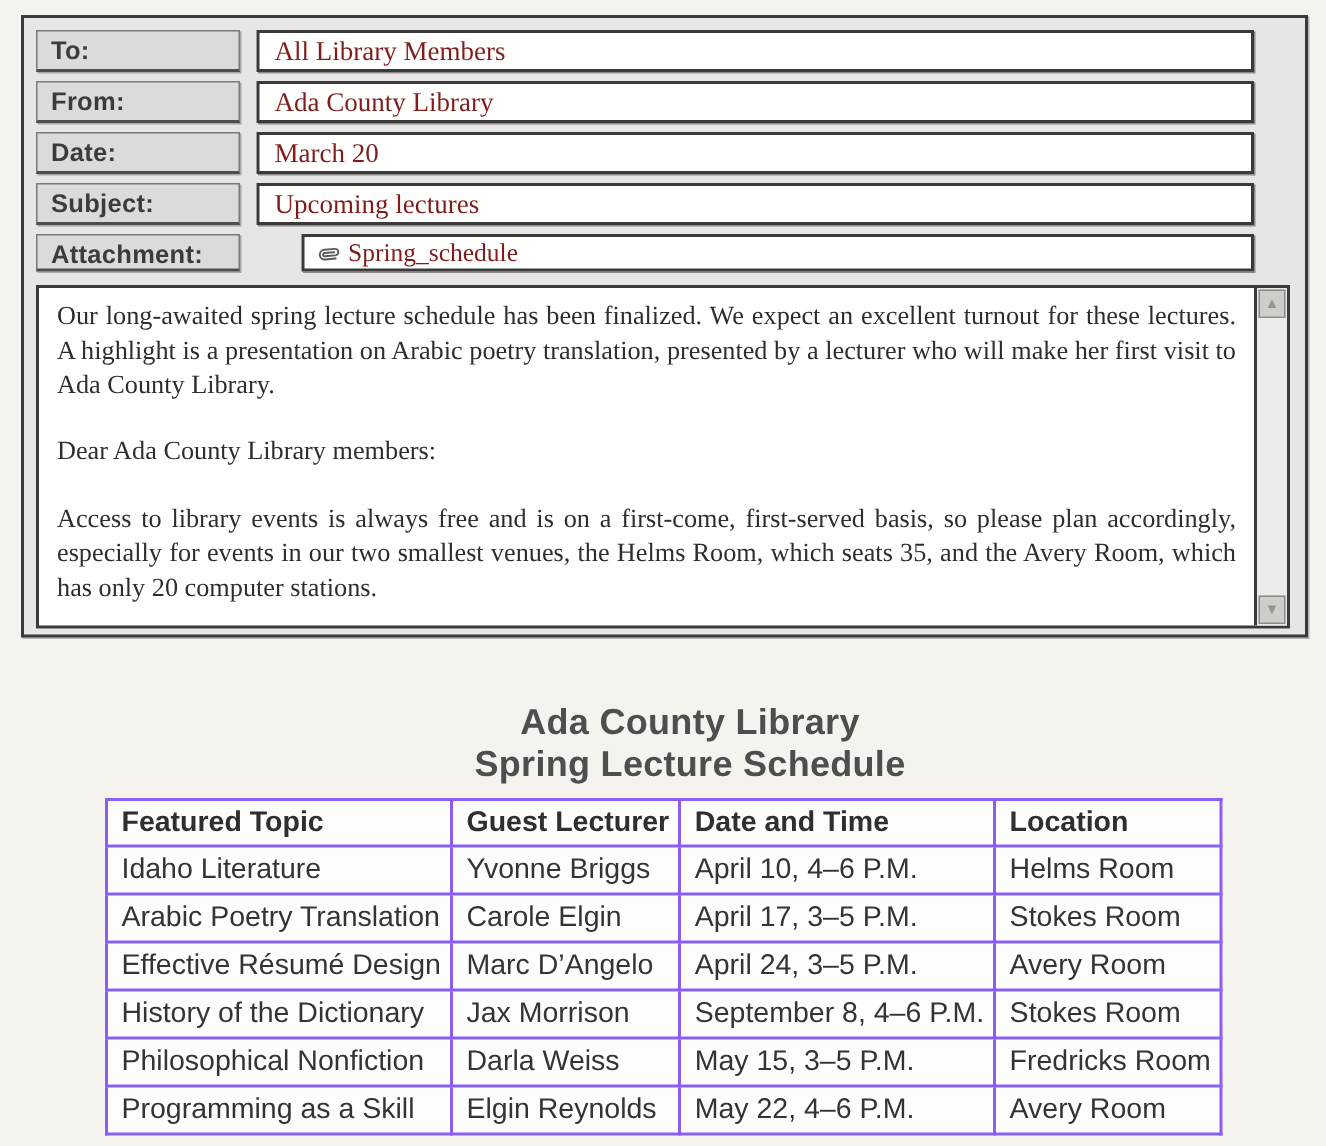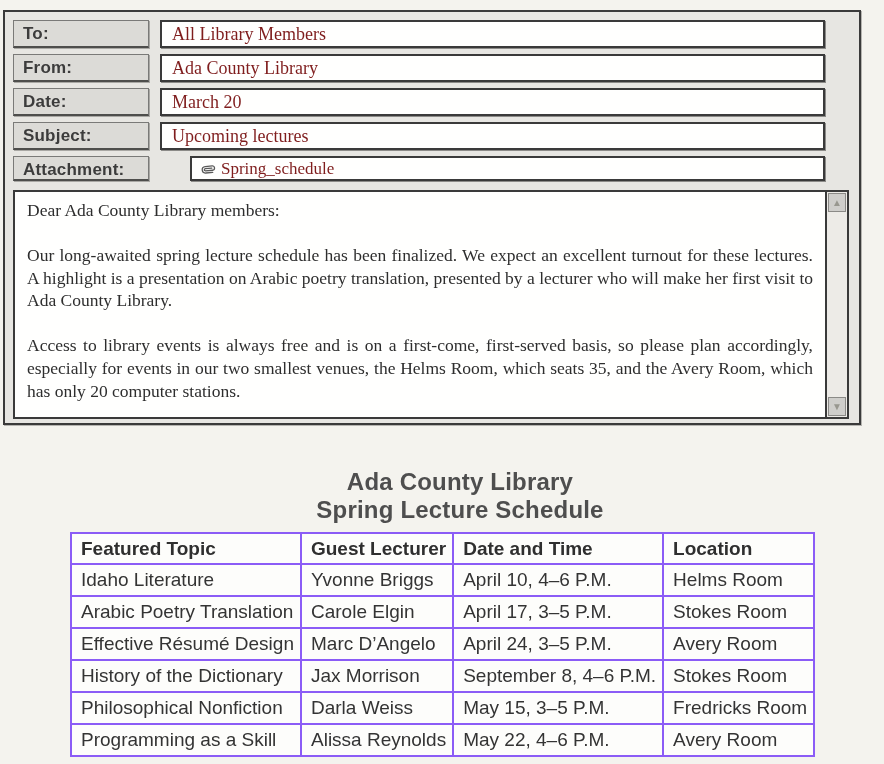--- a/index.html
+++ b/index.html
@@ -7,21 +7,21 @@
   body {
     position: relative;
     background: #f4f3ee;
     font-family: "Liberation Sans", sans-serif;
     overflow: hidden;
   }
 
   
   .email-panel {
     position: absolute;
-    left: 3px; top: 10px;
+    left: 14px; top: 10px;
     width: 858px; height: 415px;
     background: #e7e6e2;
     border: 2px solid #3a3a3a;
     box-shadow: 1px 1px 0 #b5b4b0;
     padding: 8px 10px 8px 8px;
   }
   .field-row {
     display: flex;
     align-items: stretch;
     margin-bottom: 6px;
@@ -184,22 +184,22 @@
         <svg width="13" height="15" viewBox="0 0 24 24" fill="none" stroke="#5a5a5a" stroke-width="2.4" stroke-linecap="round" stroke-linejoin="round" style="transform:rotate(40deg)">
           <path d="M21.44 11.05l-9.19 9.19a6 6 0 0 1-8.49-8.49l9.19-9.19a4 4 0 0 1 5.66 5.66l-9.2 9.19a2 2 0 0 1-2.83-2.83l8.49-8.48"></path>
         </svg>
       </span>
       <span>Spring_schedule</span>
     </div>
   </div>
 
   <div class="body-box">
     <div class="body-content">
+      <p class="spacer-after">Our long-awaited spring lecture schedule has been finalized. We expect an excellent turnout for these lectures. A highlight is a presentation on Arabic poetry translation, presented by a lecturer who will make her first visit to Ada County Library.</p>
       <p class="spacer-after">Dear Ada County Library members:</p>
-      <p class="spacer-after">Our long-awaited spring lecture schedule has been finalized. We expect an excellent turnout for these lectures. A highlight is a presentation on Arabic poetry translation, presented by a lecturer who will make her first visit to Ada County Library.</p>
       <p>Access to library events is always free and is on a first-come, first-served basis, so please plan accordingly, especially for events in our two smallest venues, the Helms Room, which seats 35, and the Avery Room, which has only 20 computer stations.</p>
     </div>
     <div class="v-scrollbar">
       <div class="scroll-btn up">
         <span>▲</span>
       </div>
       <div class="scroll-btn down">
         <span>▼</span>
       </div>
     </div>
@@ -246,18 +246,18 @@
       <td>Stokes Room</td>
     </tr>
     <tr>
       <td>Philosophical Nonfiction</td>
       <td>Darla Weiss</td>
       <td>May 15, 3–5 P.M.</td>
       <td>Fredricks Room</td>
     </tr>
     <tr>
       <td>Programming as a Skill</td>
-      <td>Alissa Reynolds</td>
+      <td>Elgin Reynolds</td>
       <td>May 22, 4–6 P.M.</td>
       <td>Avery Room</td>
     </tr>
   </tbody>
 </table>
 
 </body></html>

